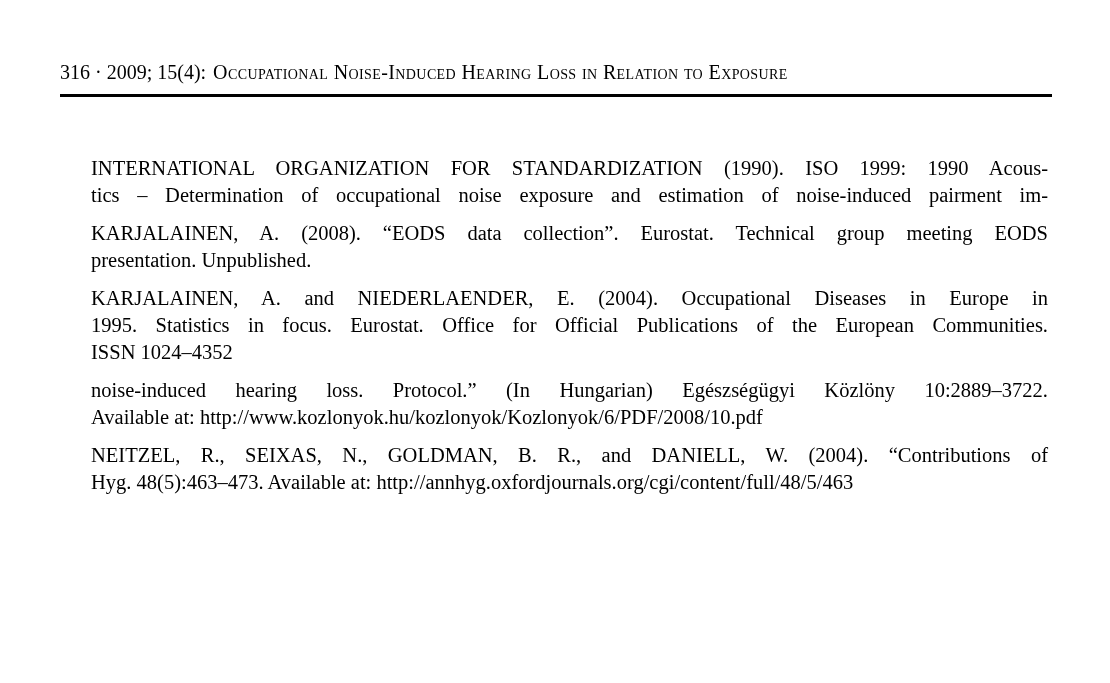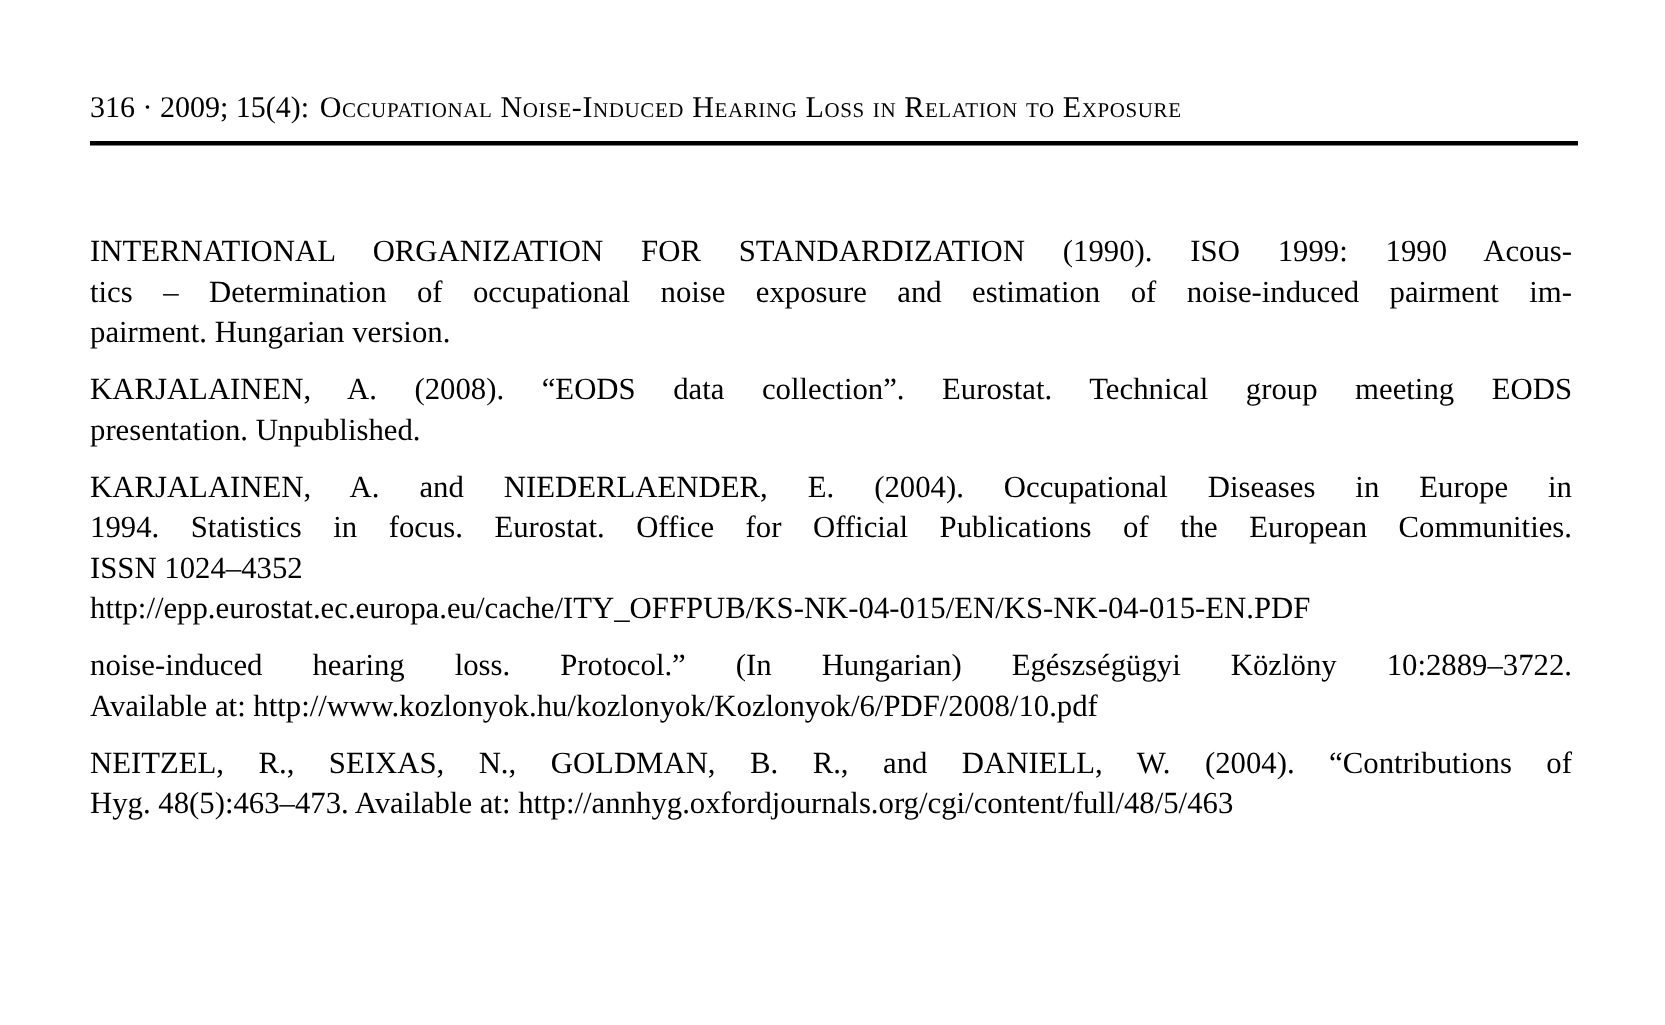--- a/index.html
+++ b/index.html
@@ -52,20 +52,21 @@
     font-size: 20.5px;
   }
   .ref {
     margin: 0 0 11px 0;
     padding: 0;
   }
   .ln {
     display: block;
     line-height: 27px;
     white-space: nowrap;
+    margin-left: 31px;
   }
   .ln.just {
     white-space: normal;
     text-align: justify;
     text-align-last: justify;
   }
 </style>
 </head>
 <body>
 
@@ -75,33 +76,31 @@
     <span class="cite">316 · 2009; 15(4):</span><span class="sc">Occupational Noise-Induced Hearing Loss in Relation to Exposure</span>
   </div>
 
   <div class="header-rule"></div>
 
   <div class="refs">
 
     <p class="ref">
       <span class="ln just">INTERNATIONAL ORGANIZATION FOR STANDARDIZATION (1990). ISO 1999: 1990 Acous-</span>
       <span class="ln just">tics – Determination of occupational noise exposure and estimation of noise-induced pairment im-</span>
-      <span class="ln">pairment. Hungarian version.</span>
     </p>
 
     <p class="ref">
       <span class="ln just">KARJALAINEN, A. (2008). “EODS data collection”. Eurostat. Technical group meeting EODS</span>
       <span class="ln">presentation. Unpublished.</span>
     </p>
 
     <p class="ref">
       <span class="ln just">KARJALAINEN, A. and NIEDERLAENDER, E. (2004). Occupational Diseases in Europe in</span>
-      <span class="ln just">1994. Statistics in focus. Eurostat. Office for Official Publications of the European Communities.</span>
+      <span class="ln just">1995. Statistics in focus. Eurostat. Office for Official Publications of the European Communities.</span>
       <span class="ln">ISSN 1024–4352</span>
-      <span class="ln">http://epp.eurostat.ec.europa.eu/cache/ITY_OFFPUB/KS-NK-04-015/EN/KS-NK-04-015-EN.PDF</span>
     </p>
 
     <p class="ref">
       <span class="ln just">noise-induced hearing loss. Protocol.” (In Hungarian) Egészségügyi Közlöny 10:2889–3722.</span>
       <span class="ln">Available at: http://www.kozlonyok.hu/kozlonyok/Kozlonyok/6/PDF/2008/10.pdf</span>
     </p>
 
     <p class="ref">
       <span class="ln just">NEITZEL, R., SEIXAS, N., GOLDMAN, B. R., and DANIELL, W. (2004). “Contributions of</span>
       <span class="ln">Hyg. 48(5):463–473. Available at: http://annhyg.oxfordjournals.org/cgi/content/full/48/5/463</span>

